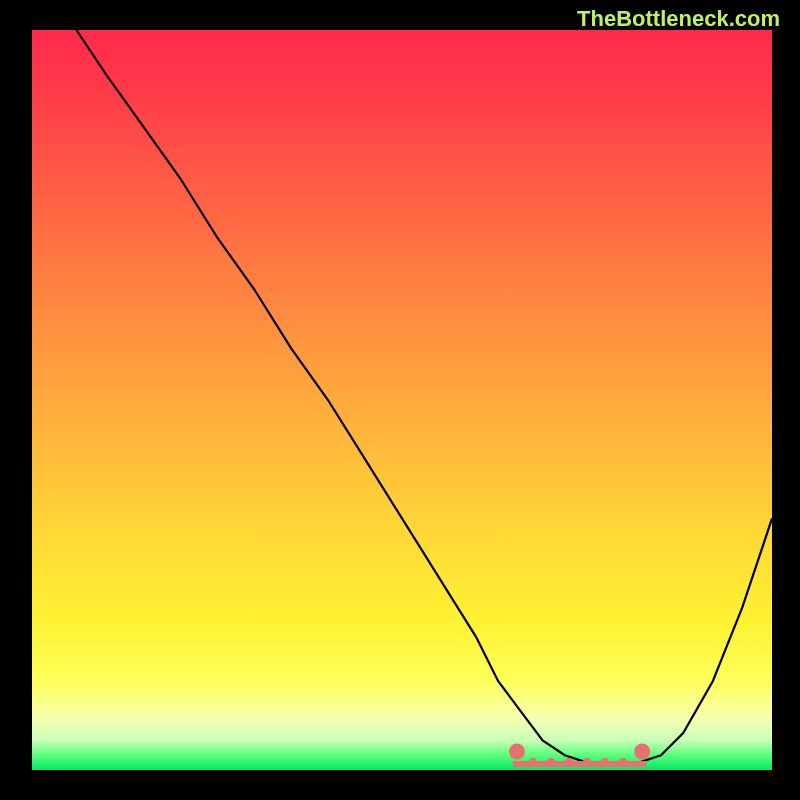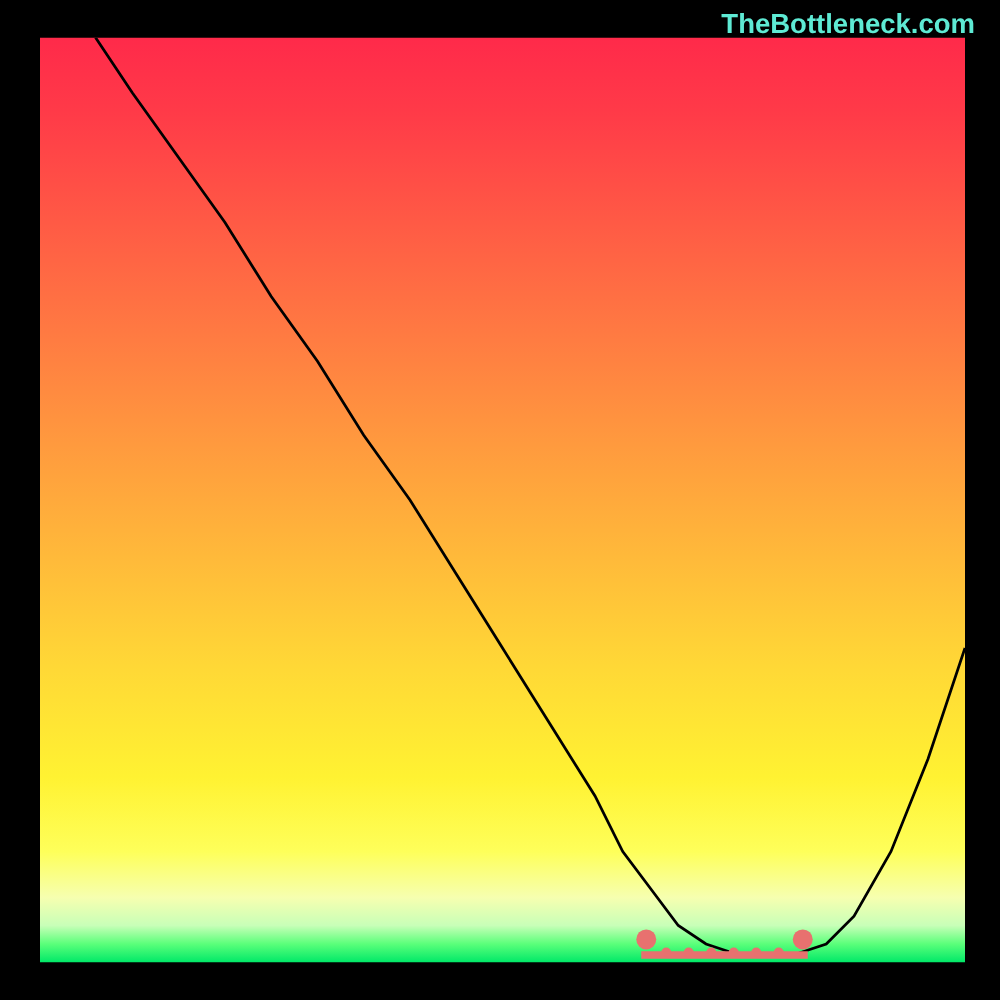--- a/index.html
+++ b/index.html
@@ -8,21 +8,21 @@
     height: 800px;
     background: #000;
     position: relative;
     font-family: Arial, sans-serif;
     overflow: hidden;
   }
   .watermark {
     position: absolute;
     top: 6px;
     right: 20px;
-    color: #5eead4;
+    color: #bef264;
     font-size: 22px;
     font-weight: bold;
     z-index: 10;
   }
   .plot-area {
     position: absolute;
     left: 32px;
     top: 30px;
     width: 740px;
     height: 740px;

